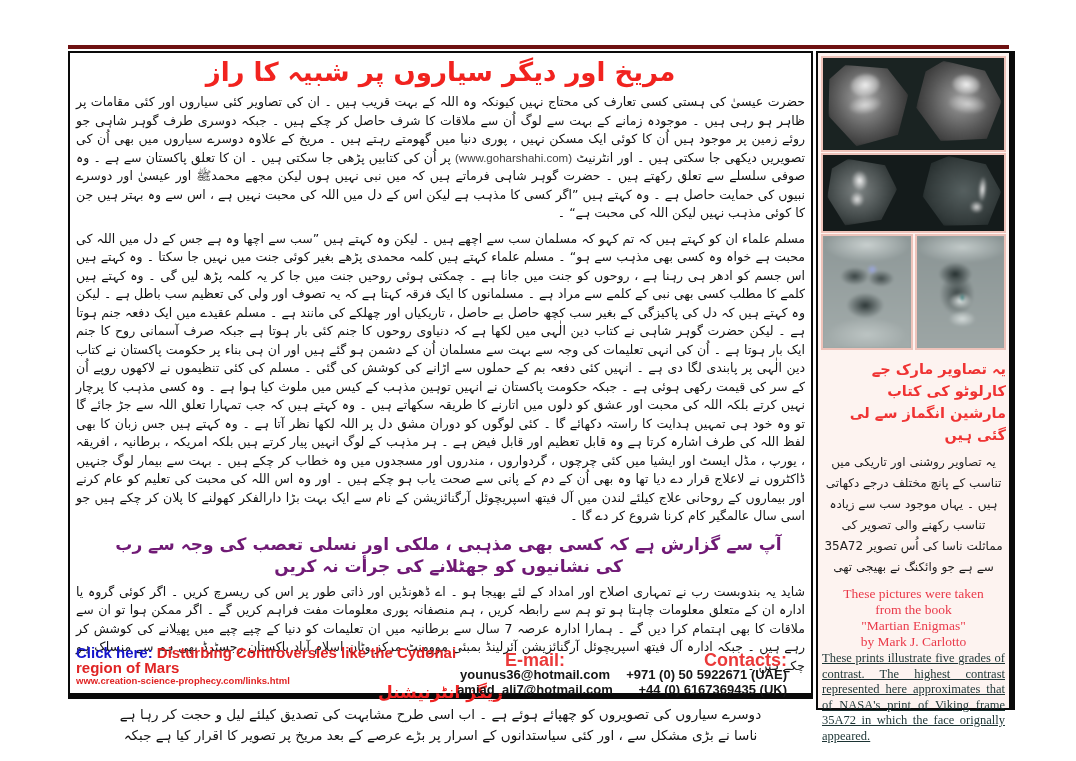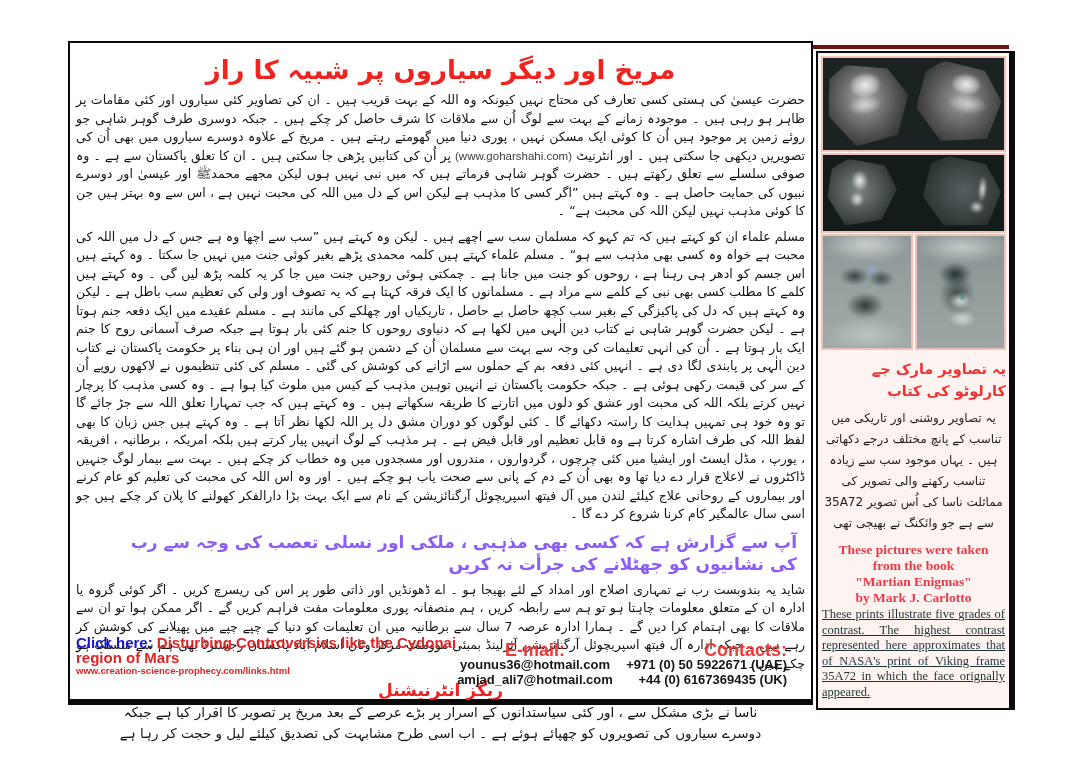--- a/index.html
+++ b/index.html
@@ -4,30 +4,30 @@
 <style>
   html,body{margin:0;padding:0;background:#ffffff;}
   body{width:1076px;height:761px;position:relative;overflow:hidden;
        font-family:"Liberation Sans",sans-serif;}
   .urdu{direction:rtl;font-family:"DejaVu Sans",sans-serif;}
 
   
   #top-rule{position:absolute;left:68px;top:45px;width:941px;height:4px;background:#6e1111;}
 
   
-  #main-box{position:absolute;left:68px;top:41px;width:729px;height:640px;
+  #main-box{position:absolute;left:68px;top:51px;width:729px;height:640px;
             border:2px solid #0a0a0a;border-bottom-width:6px;background:#fff;
-            padding:8px 6px;box-sizing:content-box;}
+            padding:0 6px;box-sizing:content-box;}
   .main-title{color:#f1231f;font-weight:bold;font-size:26px;text-align:center;
               margin:4px 0 6px 0;letter-spacing:0;}
   .body-para{color:#141414;font-size:12.5px;line-height:18.5px;text-align:justify;
              margin:0 0 7px 0;}
   .inline-url{color:#3c3c3c;font-family:"Liberation Sans",sans-serif;direction:ltr;unicode-bidi:embed;font-size:11.5px;}
-  .red-request{color:#8b5cf6;font-weight:bold;font-size:17px;line-height:22px;
-               margin:6px 8px 6px 24px;}
+  .red-request{color:#701a75;font-weight:bold;font-size:17px;line-height:22px;
+               text-align:center;margin:6px 8px 6px 24px;}
   .org-heading{color:#ee2222;font-weight:bold;font-size:17px;text-align:center;margin:4px 0 2px 0;}
   .nasa-lines{color:#141414;font-size:13.5px;line-height:21px;text-align:center;margin:0;}
 
   
   #click-block{position:absolute;left:6px;top:592px;width:420px;}
   .click-line{font-size:15px;font-weight:bold;line-height:15px;}
   .click-label{color:#1616cc;}
   .click-text{color:#e02424;}
   .click-url{color:#e02424;font-size:9.5px;font-weight:bold;line-height:12px;}
   #email-block{position:absolute;left:380px;top:600px;width:170px;text-align:center;}
@@ -79,21 +79,21 @@
                 radial-gradient(ellipse 26% 14% at 44% 34%,#242e2e,rgba(0,0,0,0) 75%),
                 radial-gradient(ellipse 16% 20% at 52% 55%,#38807e,rgba(0,0,0,0) 20%,rgba(0,0,0,0)),
                 radial-gradient(ellipse 18% 10% at 50% 58%,#e0e6e5,rgba(0,0,0,0) 75%),
                 radial-gradient(ellipse 20% 9% at 52% 74%,#d4dbda,rgba(0,0,0,0) 78%),
                 radial-gradient(ellipse 28% 26% at 46% 52%,#3c4646,rgba(0,0,0,0) 72%),
                 linear-gradient(#8a9494,#9da6a5);}
 
   .sb-red-urdu{color:#ef3333;font-weight:bold;font-size:14.5px;line-height:22px;
                margin:8px 0 6px 0;}
   .sb-urdu-caption{color:#1e1e1e;font-size:12px;line-height:21px;text-align:center;margin:0 1px 8px 1px;}
-  .sb-red-eng{color:#ea3a4a;font-weight:bold;font-size:13.5px;line-height:16px;text-align:center;
+  .sb-red-eng{color:#ea3a4a;font-weight:normal;font-size:13.5px;line-height:16px;text-align:center;
               font-family:"Liberation Serif",serif;margin:2px 0 1px 0;}
   .sb-eng-caption{color:#1c3434;font-size:12.5px;line-height:15.5px;text-align:justify;
                   font-family:"Liberation Serif",serif;margin:1px 1px 0 1px;text-decoration:underline;}
 </style>
 </head>
 <body>
 
 <div id="top-rule"></div>
 
 <div id="main-box">
@@ -103,22 +103,22 @@
 
   <p class="body-para urdu">مسلم علماء ان کو کہتے ہیں کہ تم کہو کہ مسلمان سب سے اچھے ہیں ۔ لیکن وہ کہتے ہیں ”سب سے اچھا وہ ہے جس کے دل میں اللہ کی محبت ہے خواہ وہ کسی بھی مذہب سے ہو“ ۔ مسلم علماء کہتے ہیں کلمہ محمدی پڑھے بغیر کوئی جنت میں نہیں جا سکتا ۔ وہ کہتے ہیں اس جسم کو ادھر ہی رہنا ہے ، روحوں کو جنت میں جانا ہے ۔ چمکتی ہوئی روحیں جنت میں جا کر یہ کلمہ پڑھ لیں گی ۔ وہ کہتے ہیں کلمے کا مطلب کسی بھی نبی کے کلمے سے مراد ہے ۔ مسلمانوں کا ایک فرقہ کہتا ہے کہ یہ تصوف اور ولی کی تعظیم سب باطل ہے ۔ لیکن وہ کہتے ہیں کہ دل کی پاکیزگی کے بغیر سب کچھ حاصل بے حاصل ، تاریکیاں اور چھلکے کی مانند ہے ۔ مسلم عقیدے میں ایک دفعہ جنم ہوتا ہے ۔ لیکن حضرت گوہر شاہی نے کتاب دین الٰہی میں لکھا ہے کہ دنیاوی روحوں کا جنم کئی بار ہوتا ہے جبکہ صرف آسمانی روح کا جنم ایک بار ہوتا ہے ۔ اُن کی انہی تعلیمات کی وجہ سے بہت سے مسلمان اُن کے دشمن ہو گئے ہیں اور ان ہی بناء پر حکومت پاکستان نے کتاب دین الٰہی پر پابندی لگا دی ہے ۔ انہیں کئی دفعہ بم کے حملوں سے اڑانے کی کوشش کی گئی ۔ مسلم کی کئی تنظیموں نے لاکھوں روپے اُن کے سر کی قیمت رکھی ہوئی ہے ۔ جبکہ حکومت پاکستان نے انہیں توہین مذہب کے کیس میں ملوث کیا ہوا ہے ۔ وہ کسی مذہب کا پرچار نہیں کرتے بلکہ اللہ کی محبت اور عشق کو دلوں میں اتارنے کا طریقہ سکھاتے ہیں ۔ وہ کہتے ہیں کہ جب تمہارا تعلق اللہ سے جڑ جائے گا تو وہ خود ہی تمہیں ہدایت کا راستہ دکھائے گا ۔ کئی لوگوں کو دوران مشق دل پر اللہ لکھا نظر آتا ہے ۔ وہ کہتے ہیں جس زبان کا بھی لفظ اللہ کی طرف اشارہ کرتا ہے وہ قابل تعظیم اور قابل فیض ہے ۔ ہر مذہب کے لوگ انہیں پیار کرتے ہیں بلکہ امریکہ ، برطانیہ ، افریقہ ، یورپ ، مڈل ایسٹ اور ایشیا میں کئی چرچوں ، گردواروں ، مندروں اور مسجدوں میں وہ خطاب کر چکے ہیں ۔ بہت سے بیمار لوگ جنہیں ڈاکٹروں نے لاعلاج قرار دے دیا تھا وہ بھی اُن کے دم کے پانی سے صحت یاب ہو چکے ہیں ۔ اور وہ اس اللہ کی محبت کی تعلیم کو عام کرنے اور بیماروں کے روحانی علاج کیلئے لندن میں آل فیتھ اسپریچوئل آرگنائزیشن کے نام سے ایک بہت بڑا دارالفکر کھولنے کا پلان کر چکے ہیں جو اسی سال عالمگیر کام کرنا شروع کر دے گا ۔</p>
 
   <div class="red-request urdu">آپ سے گزارش ہے کہ کسی بھی مذہبی ، ملکی اور نسلی تعصب کی وجہ سے رب کی نشانیوں کو جھٹلانے کی جرأت نہ کریں</div>
 
   <p class="body-para urdu">شاید یہ بندوبست رب نے تمہاری اصلاح اور امداد کے لئے بھیجا ہو ۔ اے ڈھونڈیں اور ذاتی طور پر اس کی ریسرچ کریں ۔ اگر کوئی گروہ یا ادارہ ان کے متعلق معلومات چاہتا ہو تو ہم سے رابطہ کریں ، ہم منصفانہ پوری معلومات مفت فراہم کریں گے ۔ اگر ممکن ہوا تو ان سے ملاقات کا بھی اہتمام کرا دیں گے ۔ ہمارا ادارہ عرصہ 7 سال سے برطانیہ میں ان تعلیمات کو دنیا کے چپے چپے میں پھیلانے کی کوشش کر رہے ہیں ۔ جبکہ ادارہ آل فیتھ اسپریچوئل آرگنائزیشن آئرلینڈ بمبئی موومنٹ مرکز وٹان اسلام آباد پاکستان رجسٹرڈ بھی ہم سے منسلک ہو چکے ہیں ۔</p>
 
   <div class="org-heading urdu">ریگز انٹرنیشنل</div>
 
   <div class="nasa-lines urdu">
+    <div>دوسرے سیاروں کی تصویروں کو چھپائے ہوئے ہے ۔ اب اسی طرح مشابہت کی تصدیق کیلئے لیل و حجت کر رہا ہے</div>
     <div>ناسا نے بڑی مشکل سے ، اور کئی سیاستدانوں کے اسرار پر بڑے عرصے کے بعد مریخ پر تصویر کا اقرار کیا ہے جبکہ</div>
-    <div>دوسرے سیاروں کی تصویروں کو چھپائے ہوئے ہے ۔ اب اسی طرح مشابہت کی تصدیق کیلئے لیل و حجت کر رہا ہے</div>
   </div>
 
   <div id="click-block">
     <div class="click-line"><span class="click-label">Click here:</span><span class="click-text"> Disturbing Controversies like the Cydonai region of Mars</span></div>
     <div class="click-url">www.creation-science-prophecy.com/links.html</div>
   </div>
 
   <div id="email-block">
     <div class="mini-heading">E-mail:</div>
     <div class="mini-line">younus36@hotmail.com</div>
@@ -145,20 +145,21 @@
     <div class="img-panel closeup">
       <div class="face face-e"></div>
     </div>
     <div class="img-panel closeup">
       <div class="face face-f"></div>
     </div>
   </div>
 
   <div class="sb-red-urdu urdu">
     <div>یہ تصاویر مارک جے کارلوٹو کی کتاب</div>
+    <div>مارشین انگماز سے لی گئی ہیں</div>
   </div>
 
   <div class="sb-urdu-caption urdu">یہ تصاویر روشنی اور تاریکی میں تناسب کے پانچ مختلف درجے دکھاتی ہیں ۔ یہاں موجود سب سے زیادہ تناسب رکھنے والی تصویر کی مماثلت ناسا کی اُس تصویر 35A72 سے ہے جو وائکنگ نے بھیجی تھی</div>
 
   <div class="sb-red-eng">
     <div>These pictures were taken</div>
     <div>from the book</div>
     <div>"Martian Enigmas"</div>
     <div>by Mark J. Carlotto</div>
   </div>

